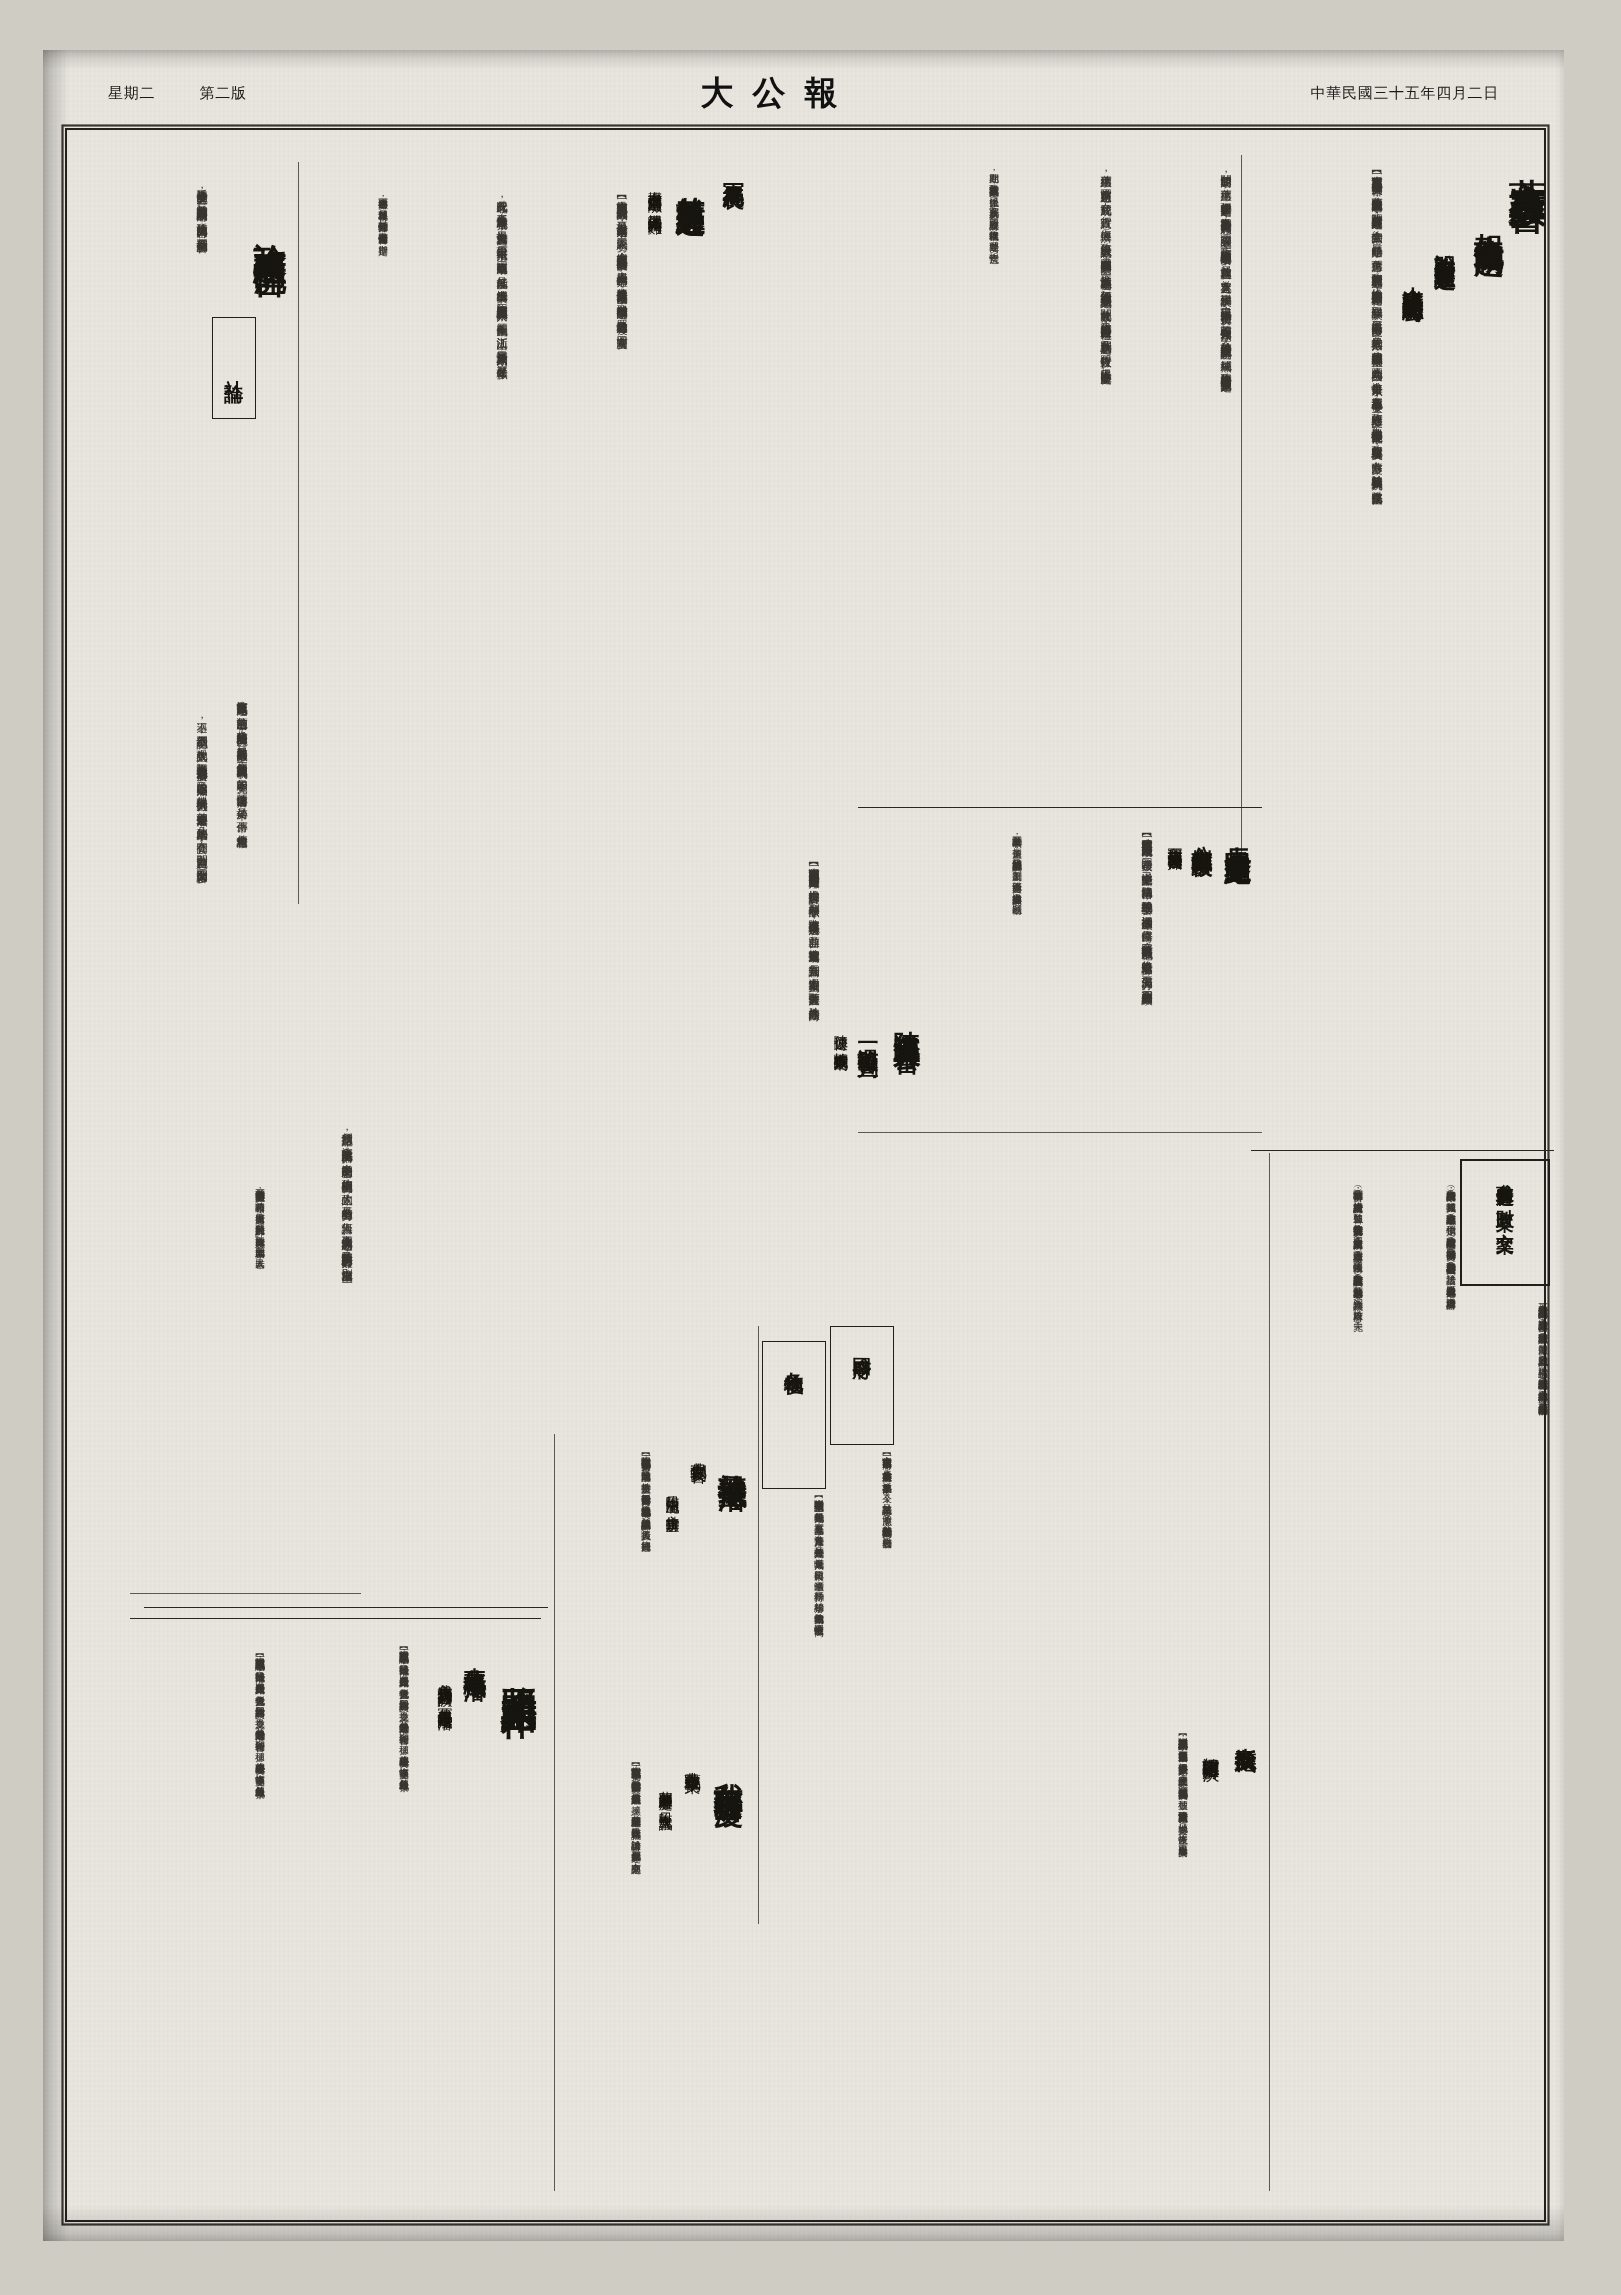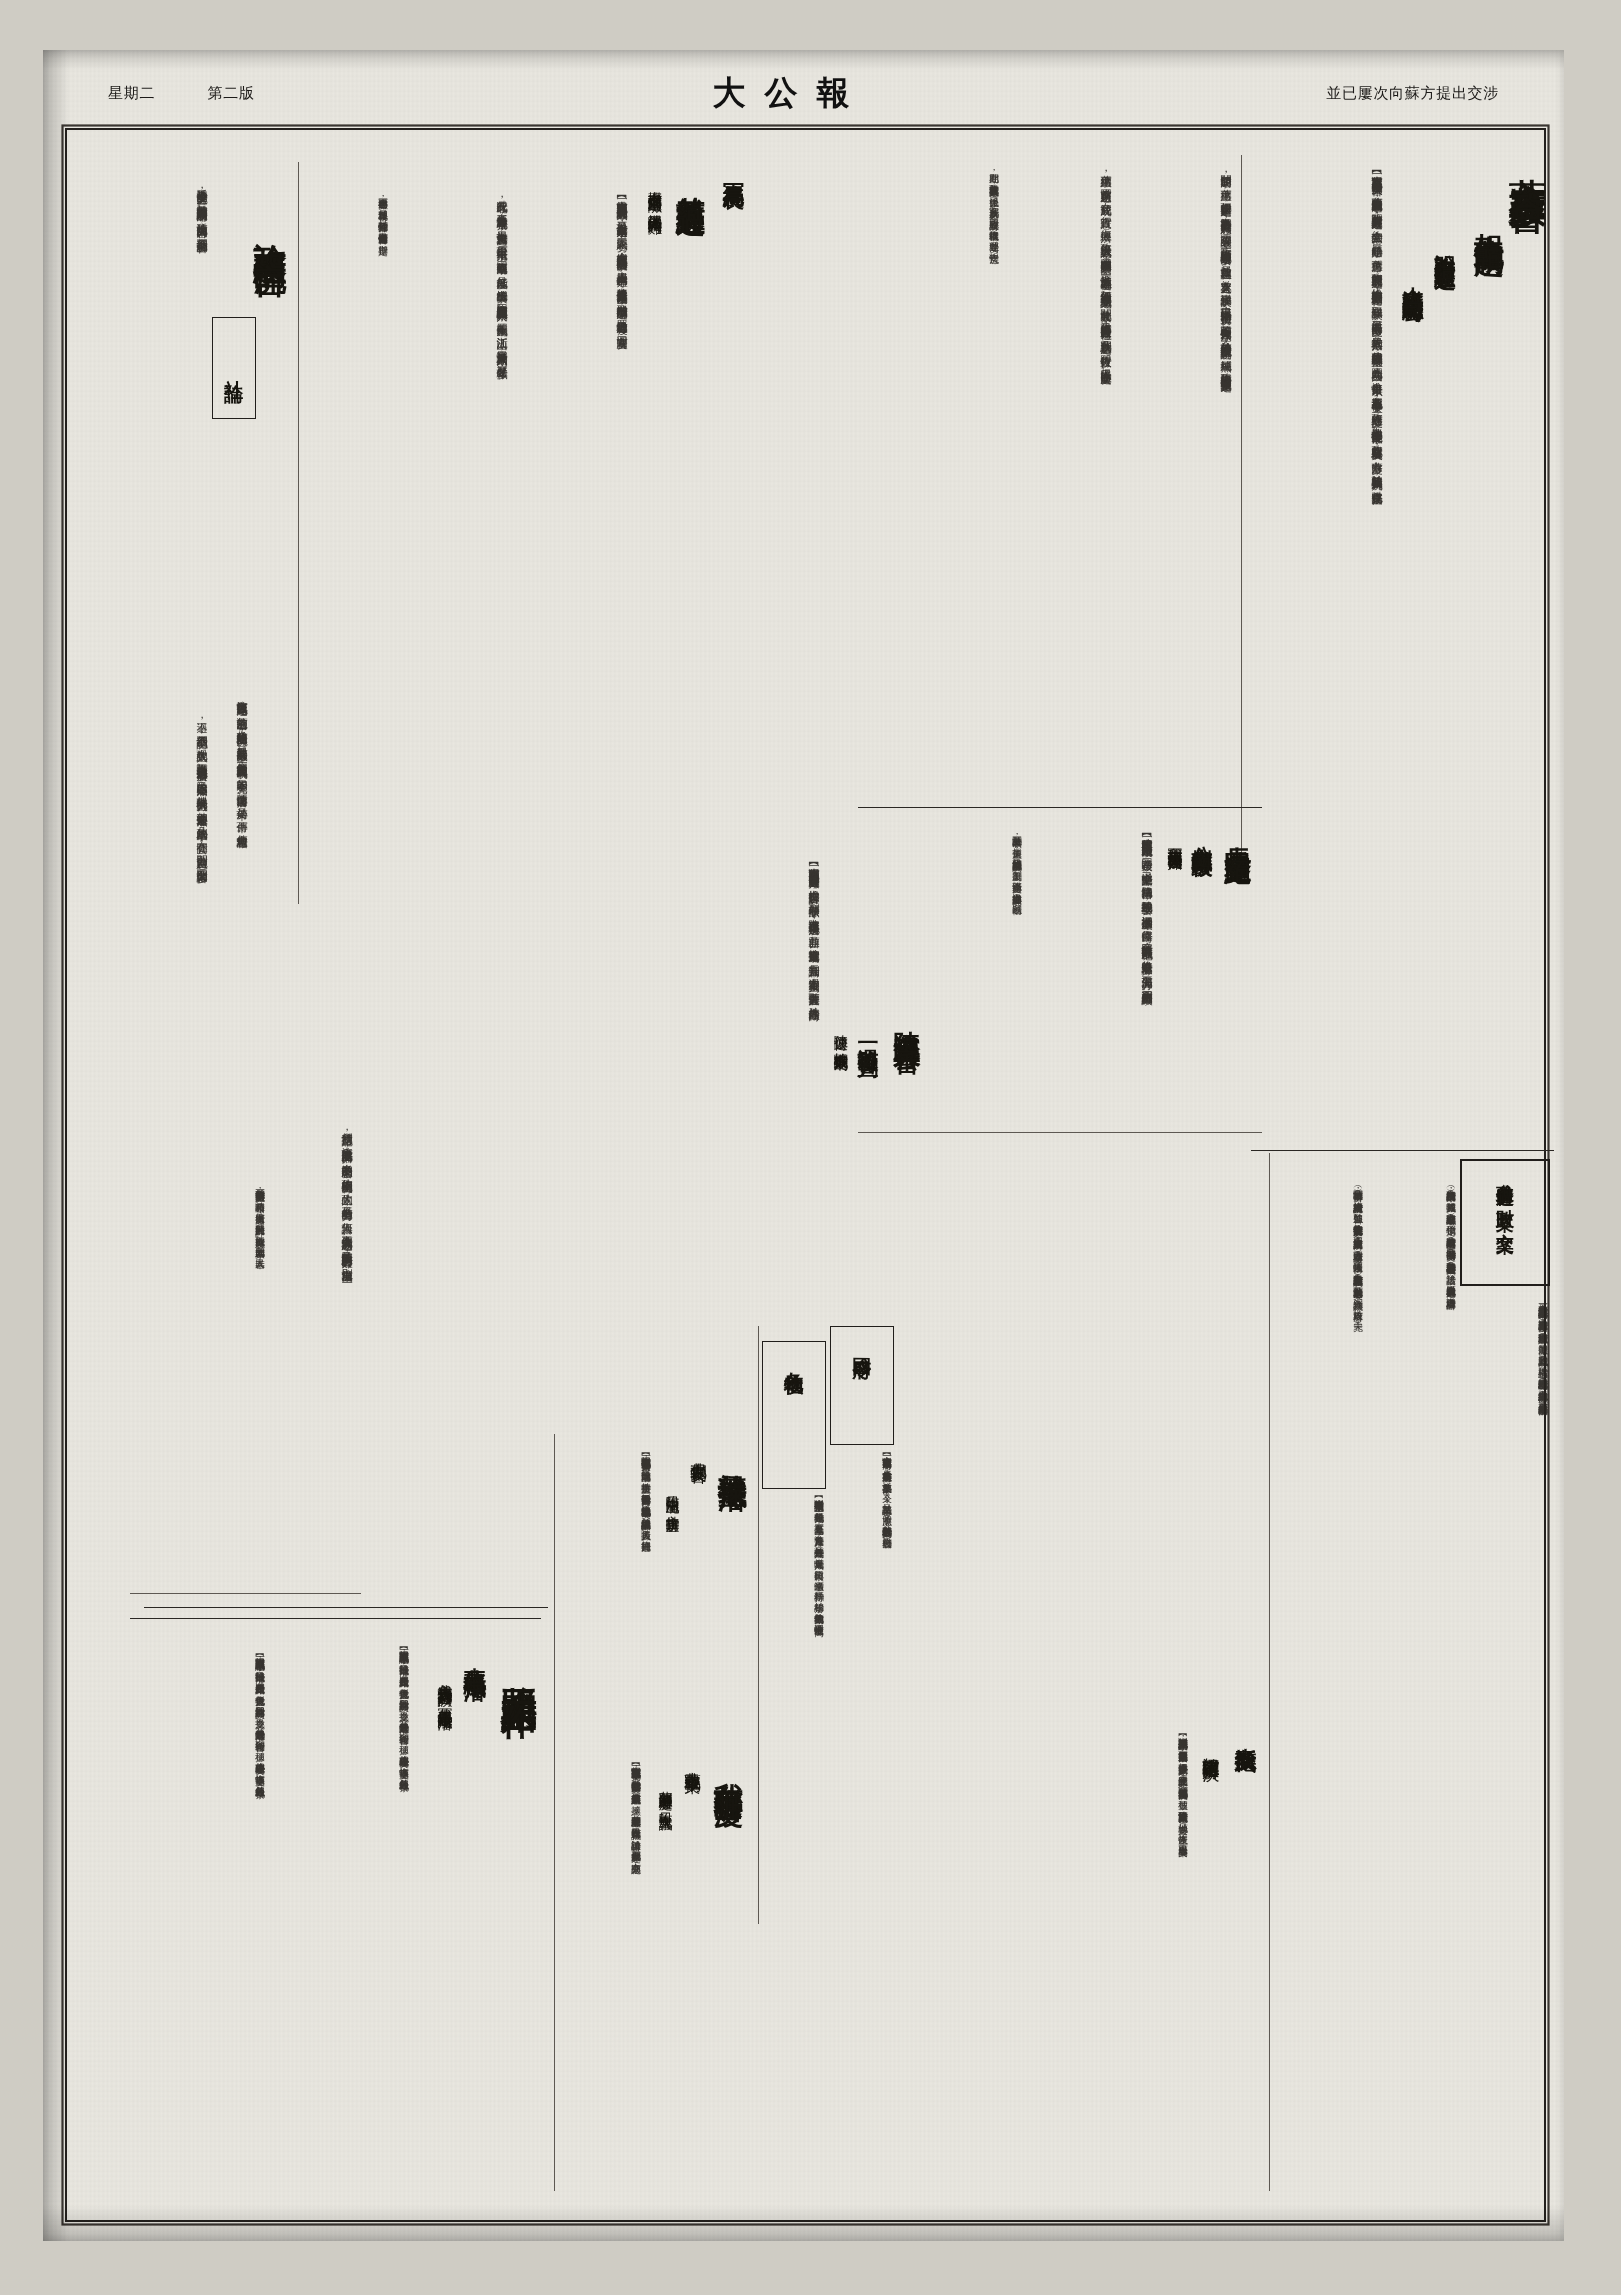--- a/index.html
+++ b/index.html
@@ -144,23 +144,23 @@
 </style>
 </head>
 <body>
 
 <div class="page">
   <div class="sheet">
     <div class="grain"></div>
   </div>
 
   <div class="masthead">
-    <div class="mh-date">並已屢次向蘇方提出交涉</div>
+    <div class="mh-date">中華民國三十五年四月二日</div>
     <div class="mh-title">大公報</div>
-    <div style="display:flex;align-items:center;gap:38px;">
+    <div style="display:flex;align-items:center;gap:30px;">
       <div class="mh-week">星期二</div>
       <div class="mh-issue">第二版</div>
     </div>
   </div>
 
   <div class="framebox"></div>
 
   <div class="blk v hl-xl" style="right:72px; top:148px; height:303px; font-size:37px;">蔣主席在參政會</div>
 
   <div class="blk v hl-l" style="right:115px; top:209px; height:404px; font-size:30px;">報告東北伊寧問題</div>

